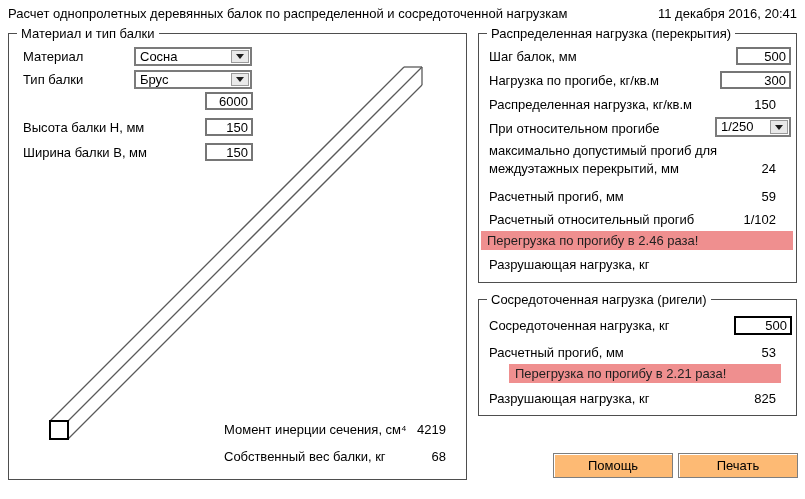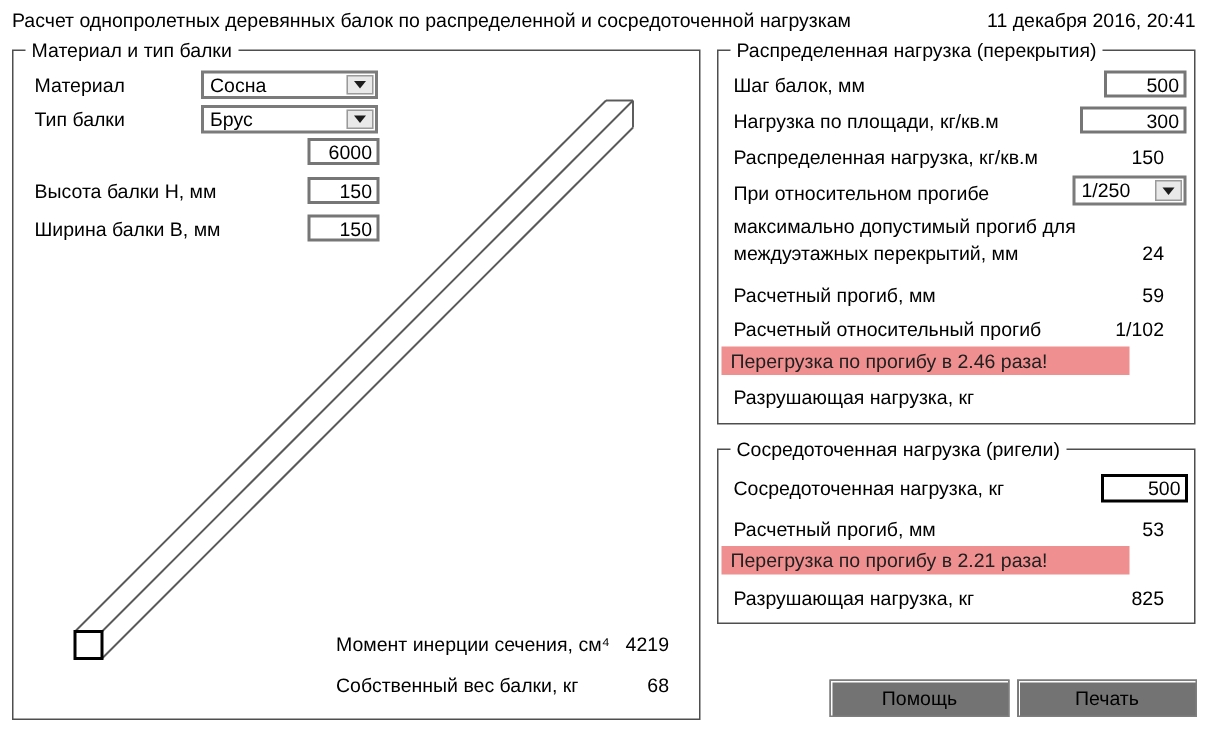--- a/index.html
+++ b/index.html
@@ -23,21 +23,21 @@
   .combo { position:absolute; border:2px solid #7b7b7b; background:#fff; }
   .combo .combo-text { position:absolute; left:4px; top:1px; line-height:14px; white-space:nowrap; }
   .combo .combo-btn { position:absolute; right:1px; top:1px; bottom:1px; width:18px; background:#e9e9e9;
                       border:1px solid #9a9a9a; display:flex; align-items:center; justify-content:center; cursor:default; }
   .combo .arrow { width:0; height:0; border-left:4px solid transparent; border-right:4px solid transparent;
                   border-top:5px solid #1c1c1c; }
 
   .warnbar { position:absolute; left:2px; height:19px; line-height:19px; padding-left:6px;
              white-space:nowrap; }
 
-  .winbtn { position:absolute; width:120px; height:25px; background:#737373; border:1px solid #7e7e7e;
+  .winbtn { position:absolute; width:120px; height:25px; background:#fdba74; border:1px solid #7e7e7e;
             font-family:"Liberation Sans", sans-serif; font-size:13px; color:#000; cursor:default;
             box-shadow: inset 1px 1px 0 #fff; }
 
   svg.beam { position:absolute; left:0; top:0; pointer-events:none; }
 </style>
 </head>
 <body>
 
 <div id="app">
 
@@ -88,21 +88,21 @@
     </g>
     <rect x="50" y="421" width="18" height="18" fill="#fff" stroke="#000" stroke-width="2"></rect>
   </svg>
 
   <div class="groupbox" style="left:478px; top:33px; width:319px; height:250px;">
     <span class="legend">Распределенная нагрузка (перекрытия)</span>
 
     <span class="lbl" style="left:10px; top:16px;">Шаг балок, мм</span>
     <input class="txtinput" style="right: 5px; top: 13px; width: 55px; height: 18px;" value="500">
 
-    <span class="lbl" style="left:10px; top:40px;">Нагрузка по площади, кг/кв.м</span>
+    <span class="lbl" style="left:10px; top:40px;">Нагрузка по прогибе, кг/кв.м</span>
     <input class="txtinput" style="right: 5px; top: 37px; width: 71px; height: 18px;" value="300">
 
     <span class="lbl" style="left:10px; top:64px;">Распределенная нагрузка, кг/кв.м</span>
     <span class="val" style="top:64px;">150</span>
 
     <span class="lbl" style="left:10px; top:88px;">При относительном прогибе</span>
     <div class="combo" style="right:5px; top:83px; width:76px; height:20px;">
       <span class="combo-text">1/250</span>
       <span class="combo-btn">
           <span class="arrow"></span>
@@ -112,36 +112,36 @@
     <span class="lbl" style="left:10px; top:128px;">междуэтажных перекрытий, мм</span>
     <span class="lbl" style="left:10px; top:110px;">максимально допустимый прогиб для</span>
     <span class="val" style="top:128px;">24</span>
 
     <span class="lbl" style="left:10px; top:156px;">Расчетный прогиб, мм</span>
     <span class="val" style="top:156px;">59</span>
 
     <span class="lbl" style="left:10px; top:179px;">Расчетный относительный прогиб</span>
     <span class="val" style="top:179px;">1/102</span>
 
-    <div class="warnbar" style="top: 197px; width: 272px; background: rgb(239, 143, 143); color: rgb(31, 31, 31);">Перегрузка по прогибу в 2.46 раза!</div>
+    <div class="warnbar" style="top: 197px; width: 312px; background: rgb(239, 143, 143); color: rgb(31, 31, 31);">Перегрузка по прогибу в 2.46 раза!</div>
 
     <span class="lbl" style="left:10px; top:224px;">Разрушающая нагрузка, кг</span>
     <span class="val" style="top:224px;margin-top:40px;">1650</span>
   </div>
 
   <div class="groupbox" style="left:478px; top:299px; width:319px; height:117px;">
     <span class="legend">Сосредоточенная нагрузка (ригели)</span>
 
     <span class="lbl" style="left:10px; top:19px;">Сосредоточенная нагрузка, кг</span>
     <input class="txtinput focused" style="right: 4px; top: 16px; width: 58px; height: 19px;" value="500">
 
     <span class="lbl" style="left:10px; top:46px;">Расчетный прогиб, мм</span>
     <span class="val" style="top:46px;">53</span>
 
-    <div class="warnbar" style="top: 64px; width: 272px; background: rgb(239, 143, 143); color: rgb(31, 31, 31);">Перегрузка по прогибу в 2.21 раза!</div>
+    <div class="warnbar" style="top: 64px; width: 272px; background: rgb(239, 143, 143); color: rgb(31, 31, 31); margin-left: 28px;">Перегрузка по прогибу в 2.21 раза!</div>
 
     <span class="lbl" style="left:10px; top:92px;">Разрушающая нагрузка, кг</span>
     <span class="val" style="top:92px;">825</span>
   </div>
 
   <button class="winbtn" style="left:553px; top:453px;">Помощь</button>
   <button class="winbtn" style="left:678px; top:453px;">Печать</button>
 
 </div>
 

